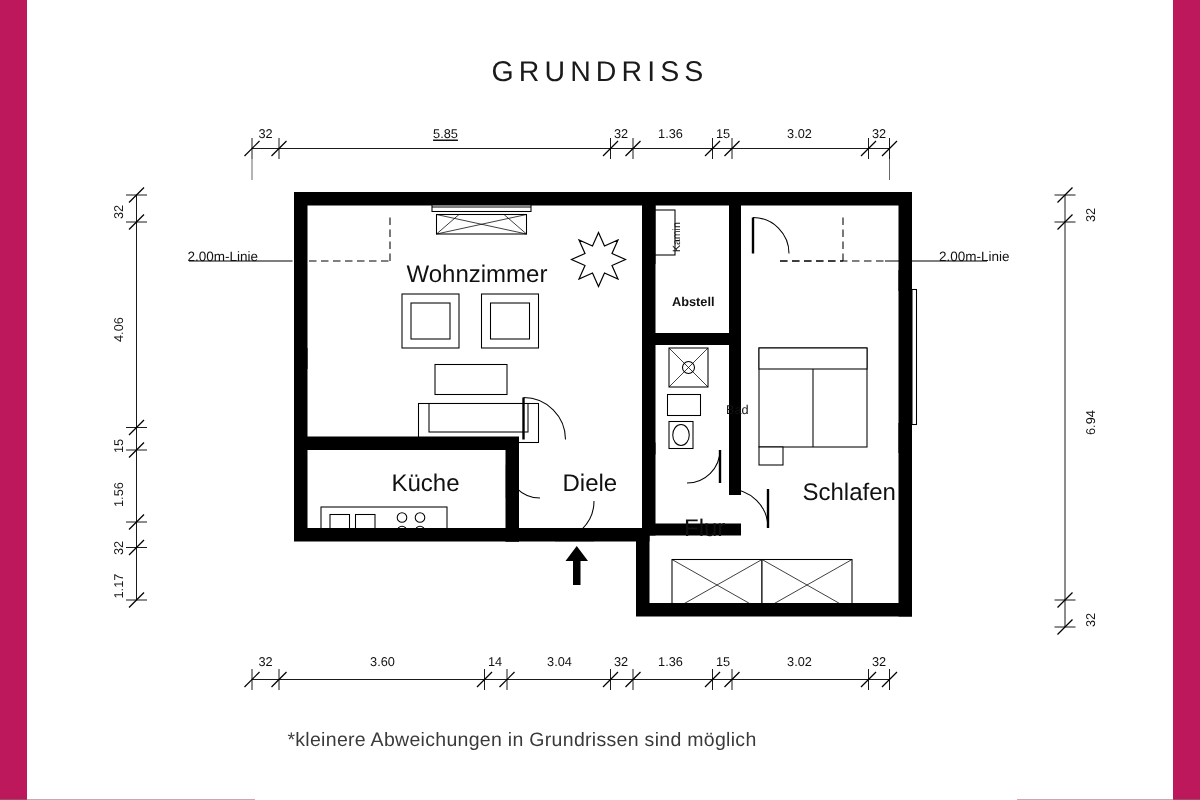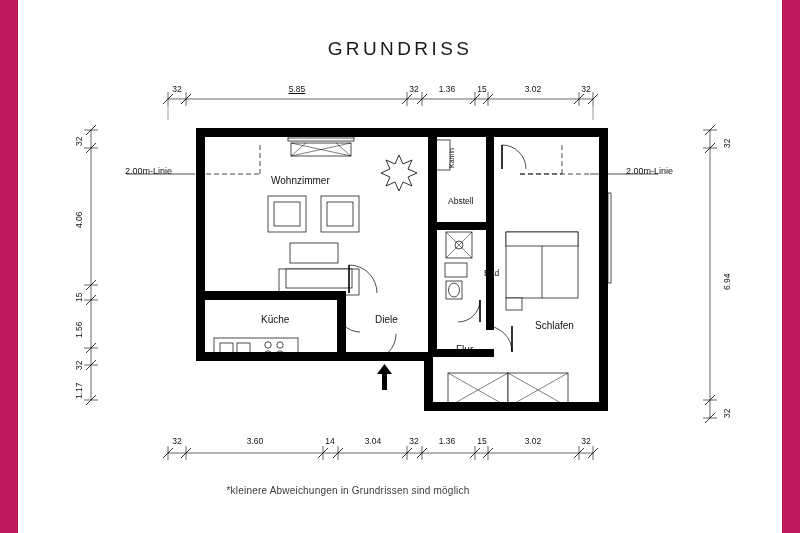--- a/index.html
+++ b/index.html
@@ -37,40 +37,40 @@
     letter-spacing: 3.4px;
     color: #1a1a1a;
     font-weight: 400;
   }
   .footnote {
     position: absolute;
     left: 0;
     top: 485px;
     width: 660px;
     text-align: center;
-    font-size: 10px;
+    font-size: 13px;
     color: #3a3a3a;
     letter-spacing: .2px;
   }
 
   
   #plan {
     position: absolute;
     left: 0;
     top: 0;
     width: 764px;
     height: 533px;
   }
   .wall {
     position: absolute;
     background: #000;
   }
   .room-label {
     position: absolute;
-    font-size: 10px;
+    font-size: 16px;
     color: #111;
     white-space: nowrap;
   }
   .room-label.small { font-size: 8.5px; }
   .vert-label {
     position: absolute;
     font-size: 7px;
     color: #111;
     transform: rotate(-90deg);
     transform-origin: left top;
@@ -342,21 +342,21 @@
       <div class="wall" style="left:468px; top:128px; width:8px; height:18px;"></div>
       <div class="wall" style="left:468px; top:300px; width:8px; height:30px;"></div>
       <div class="wall" style="left:581px; top:180px; width:9px; height:14px;"></div>
       <div class="wall" style="left:581px; top:282px; width:9px; height:20px;"></div>
       <div class="wall" style="left:415px; top:136px; width:4px; height:40px;"></div>
       <div class="wall" style="left:328px; top:291px; width:0px; height:0px;"></div>
 
       <div class="room-label" style="left:253px; top:175px;">Wohnzimmer</div>
       <div class="room-label" style="left:243px; top:314px;">Küche</div>
       <div class="room-label" style="left:357px; top:314px;">Diele</div>
-      <div class="room-label small" style="left:430px; top:196px;">Abstell</div>
+      <div class="room-label small" style="left:430px; top:196px;font-weight:bold;">Abstell</div>
       <div class="room-label small" style="left:450px; top:268px;padding-left:16px;">Bad</div>
       <div class="room-label" style="left:438px; top:344px;">Flur</div>
       <div class="room-label" style="left:517px; top:320px;">Schlafen</div>
       <div class="vert-label" style="left:430px; top:168px;">Kamin</div>
 
       <div class="line-label" style="left:107px; top:166px;">2.00m-Linie</div>
       <div class="line-label" style="left:608px; top:166px;">2.00m-Linie</div>
 
       <div class="dim-text" style="left:144px; top:84px; width:30px;">32</div>
       <div class="dim-text" style="left:263px; top:84px; width:32px;text-decoration:underline;">5.85</div>

